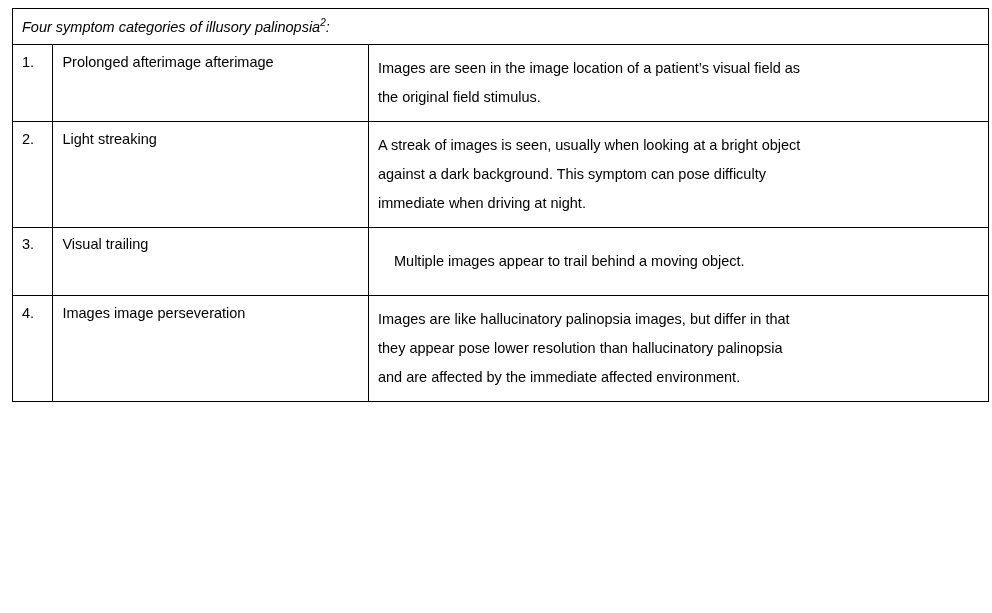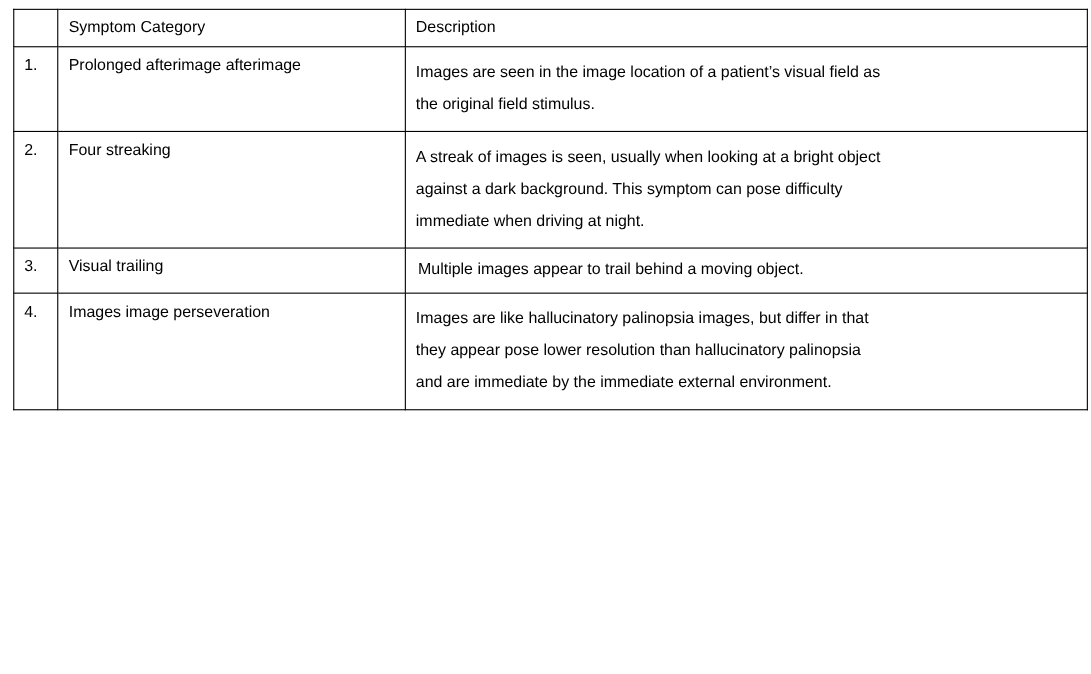--- a/index.html
+++ b/index.html
@@ -65,21 +65,21 @@
   }
   .cat-cell {
     font-size: 14.5px;
     padding-left: 10px;
   }
   .desc-cell {
     font-size: 14.5px;
     padding-left: 11px;
   }
   .desc-cell p, .cat-cell p {
-    margin: 2px;
+    margin: 16px;
   }
   
   .desc-multi p {
     margin: 0 0 0 0;
     line-height: 2.0;
   }
   .desc-single p {
     line-height: 1.2;
   }
   .row-tall .cat-cell,
@@ -96,37 +96,35 @@
 
 <div class="page">
   <table class="symptom-table">
     <colgroup>
       <col class="col-num">
       <col class="col-cat">
       <col class="col-desc">
     </colgroup>
     <tbody>
       <tr>
-        <td class="num-cell hdr"></td>
-        <td class="cat-cell hdr">Symptom Category</td>
-        <td class="desc-cell hdr">Description</td>
+        <td class="caption-cell" colspan="3"><span>Four symptom categories of illusory palinopsia</span><sup>2</sup><span>:</span></td>
       </tr>
 
       <tr class="row-tall">
         <td class="num-cell pad-bottom-1">1.</td>
         <td class="cat-cell pad-bottom-1">Prolonged afterimage afterimage</td>
         <td class="desc-cell desc-multi pad-bottom-1">
           <p>Images are seen in the image location of a patient’s visual field as</p>
           <p>the original field stimulus.</p>
         </td>
       </tr>
 
       <tr class="row-tall">
         <td class="num-cell pad-bottom-2">2.</td>
-        <td class="cat-cell pad-bottom-2">Four streaking</td>
+        <td class="cat-cell pad-bottom-2">Light streaking</td>
         <td class="desc-cell desc-multi pad-bottom-2">
           <p>A streak of images is seen, usually when looking at a bright object</p>
           <p>against a dark background. This symptom can pose difficulty</p>
           <p>immediate when driving at night.</p>
         </td>
       </tr>
 
       <tr>
         <td class="num-cell pad-bottom-3">3.</td>
         <td class="cat-cell pad-bottom-3">Visual trailing</td>
@@ -134,18 +132,18 @@
           <p>Multiple images appear to trail behind a moving object.</p>
         </td>
       </tr>
 
       <tr class="row-tall">
         <td class="num-cell pad-bottom-4">4.</td>
         <td class="cat-cell pad-bottom-4">Images image perseveration</td>
         <td class="desc-cell desc-multi pad-bottom-4">
           <p>Images are like hallucinatory palinopsia images, but differ in that</p>
           <p>they appear pose lower resolution than hallucinatory palinopsia</p>
-          <p>and are immediate by the immediate external environment.</p>
+          <p>and are affected by the immediate affected environment.</p>
         </td>
       </tr>
     </tbody>
   </table>
 </div>
 
 </body></html>

